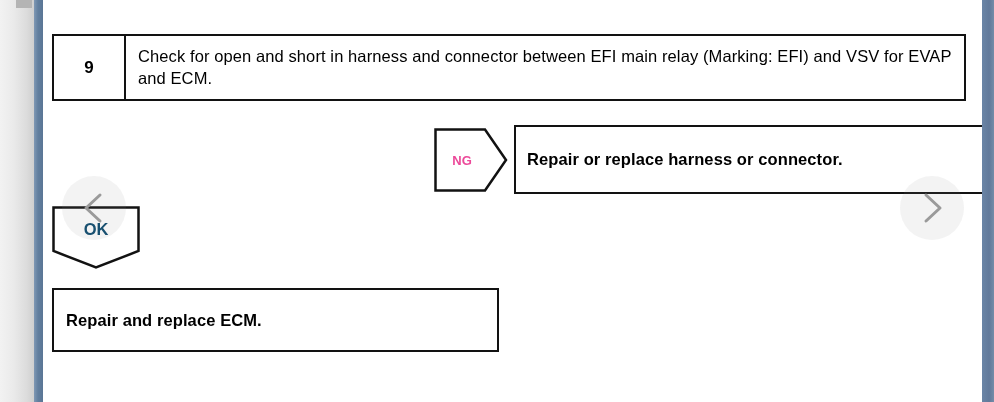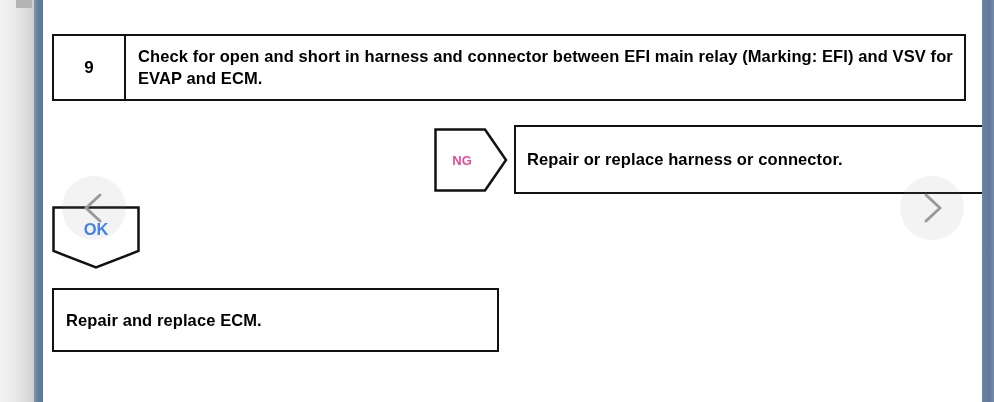--- a/index.html
+++ b/index.html
@@ -80,21 +80,21 @@
     font-size: 17px;
     font-weight: bold;
   }
   .step-text {
     flex: 1;
     display: flex;
     align-items: center;
     padding: 0 10px 0 12px;
     font-size: 16.5px;
     line-height: 1.33;
-    font-weight: bold;
+    font-weight: normal;
   }
 
   
   .ng-arrow {
     position: absolute;
     left: 390px; top: 127px;
     width: 76px; height: 66px;
   }
   .ng-arrow svg { display: block; }
   .ng-label {
@@ -128,21 +128,21 @@
   .ok-poly svg { display: block; }
   .ok-label {
     position: absolute;
     left: 8px; top: 205px;
     width: 90px; height: 48px;
     display: flex;
     align-items: center;
     justify-content: center;
     font-size: 16.5px;
     font-weight: bold;
-    color: #3b82f6;
+    color: #0c4a6e;
   }
 
   .ecm-box {
     left: 9px; top: 288px;
     width: 447px; height: 64px;
     display: flex;
     align-items: center;
     padding: 0 12px;
     font-size: 16.5px;
   }

